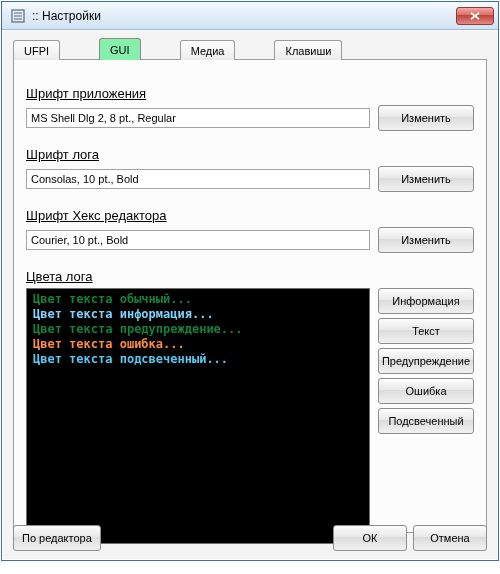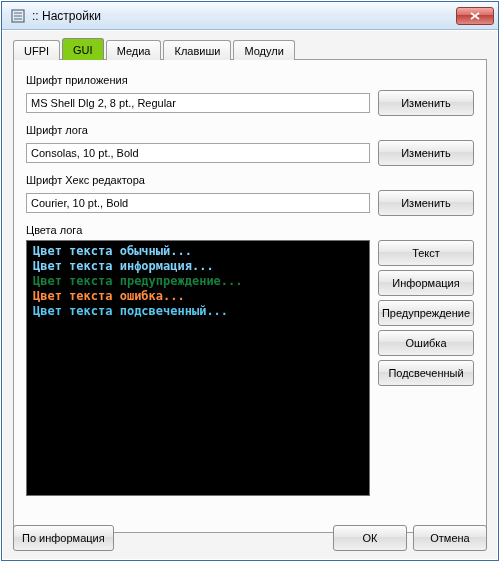--- a/index.html
+++ b/index.html
@@ -56,56 +56,58 @@
     top: 29px; left: 1px; right: 1px; bottom: 1px;
     padding: 8px 10px 10px 10px;
     background: #f4f4f4;
   }
   .tabstrip {
     height: 21px;
     display: flex;
     align-items: flex-end;
     position: relative;
     z-index: 2;
+    gap: 37px;
   }
   .tab {
     height: 20px;
     padding: 0 10px;
     background: linear-gradient(#fdfdfd,#ececec);
     border: 1px solid #9c9c9c;
     border-bottom: none;
     border-radius: 3px 3px 0 0;
     margin-right: 2px;
     display: flex; align-items: center;
     font-size: 11px;
     color: #000;
     cursor: default;
     position: relative;
   }
   .tab.active {
     height: 22px;
-    background: #84cc16;
+    background: #86efac;
     border-color: #8a8a8a;
     z-index: 3;
     text-align: center;
   }
   .tabpanel {
     border: 1px solid #9c9c9c;
     background: #fcfcfc;
     margin-top: -1px;
     padding: 10px 12px 12px 12px;
     width: 100%;
     height: 474px;
     position: relative;
   }
   .section-label {
-    font-size: 11px;
-    color: #000;
-    margin-top: 4px;
+    font-size: 13px;
+    color: #000;
+    margin-top: 16px;
     margin-bottom: 4px;
+    text-decoration: underline;
   }
   .row {
     display: flex;
     align-items: center;
     gap: 8px;
     margin-bottom: 8px;
   }
   .textfield {
     flex: 1;
     height: 20px;
@@ -139,21 +141,21 @@
     height: 256px;
     background: #000;
     border: 1px solid #6f6f6f;
     padding: 3px 6px;
     font-family: Consolas, monospace;
     font-size: 12px;
     font-weight: bold;
     line-height: 15px;
     overflow: hidden;
   }
-  .console .line-normal    { color: #7dd3fc; }
+  .console .line-normal    { color: #15803d; }
   .console .line-info      { color: #7dd3fc; }
   .console .line-warn      { color: #15803d; }
   .console .line-error     { color: #ff8c3f; }
   .console .line-highlight { color: #58c8f0; }
   .color-buttons {
     width: 96px;
     display: flex;
     flex-direction: column;
     gap: 4px;
   }
@@ -199,23 +201,20 @@
         </div>
       <div class="tab active">
           <span>GUI</span>
         </div>
       <div class="tab">
           <span>Медиа</span>
         </div>
       <div class="tab">
           <span>Клавиши</span>
         </div>
-      <div class="tab">
-          <span>Модули</span>
-        </div>
     </div>
 
     <div class="tabpanel">
 
       <div class="section-label">Шрифт приложения</div>
       <div class="row">
         <div class="textfield">MS Shell Dlg 2, 8 pt., Regular</div>
         <div class="btn">Изменить</div>
       </div>
 
@@ -235,31 +234,31 @@
 
       <div class="log-area">
         <div class="console">
           <div class="line-normal">Цвет текста обычный...</div>
           <div class="line-info">Цвет текста информация...</div>
           <div class="line-warn">Цвет текста предупреждение...</div>
           <div class="line-error">Цвет текста ошибка...</div>
           <div class="line-highlight">Цвет текста подсвеченный...</div>
         </div>
         <div class="color-buttons">
+          <div class="btn">Информация</div>
           <div class="btn">Текст</div>
-          <div class="btn">Информация</div>
           <div class="btn">Предупреждение</div>
           <div class="btn">Ошибка</div>
           <div class="btn">Подсвеченный</div>
         </div>
       </div>
 
     </div>
 
     <div class="bottom-bar">
-      <div class="btn" style="min-width:86px">По информация</div>
+      <div class="btn" style="min-width:86px">По редактора</div>
       <div class="spacer"></div>
       <div class="btn">ОК</div>
       <div class="btn">Отмена</div>
     </div>
 
   </div>
 </div>
 
 </body></html>

